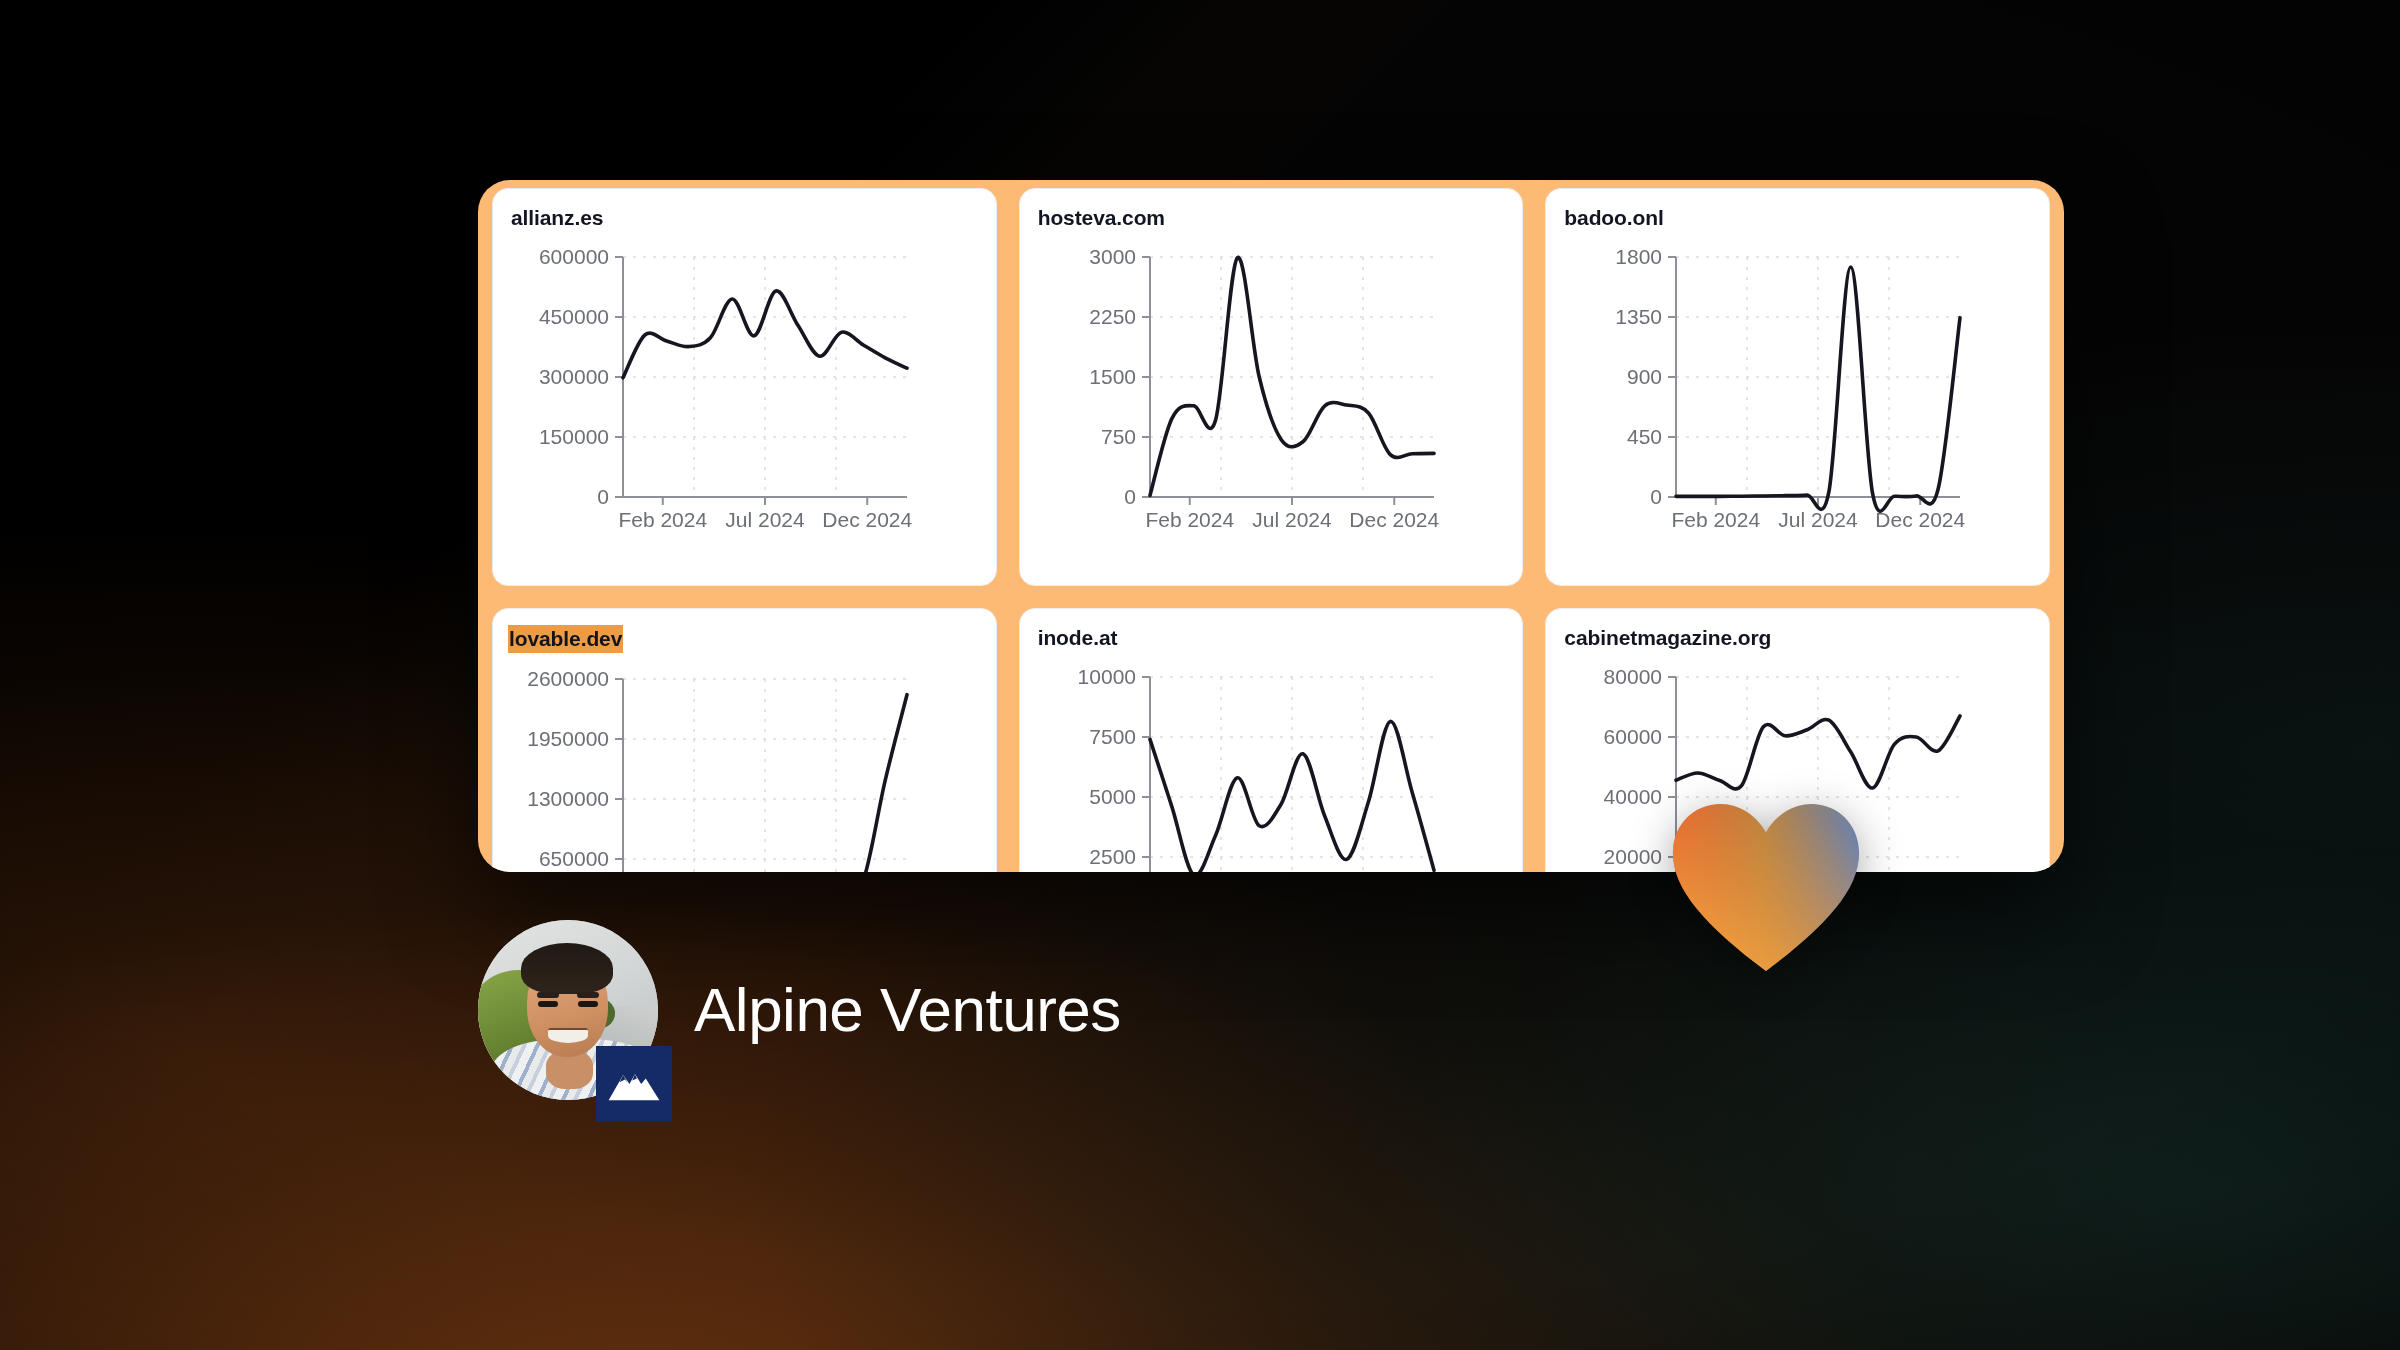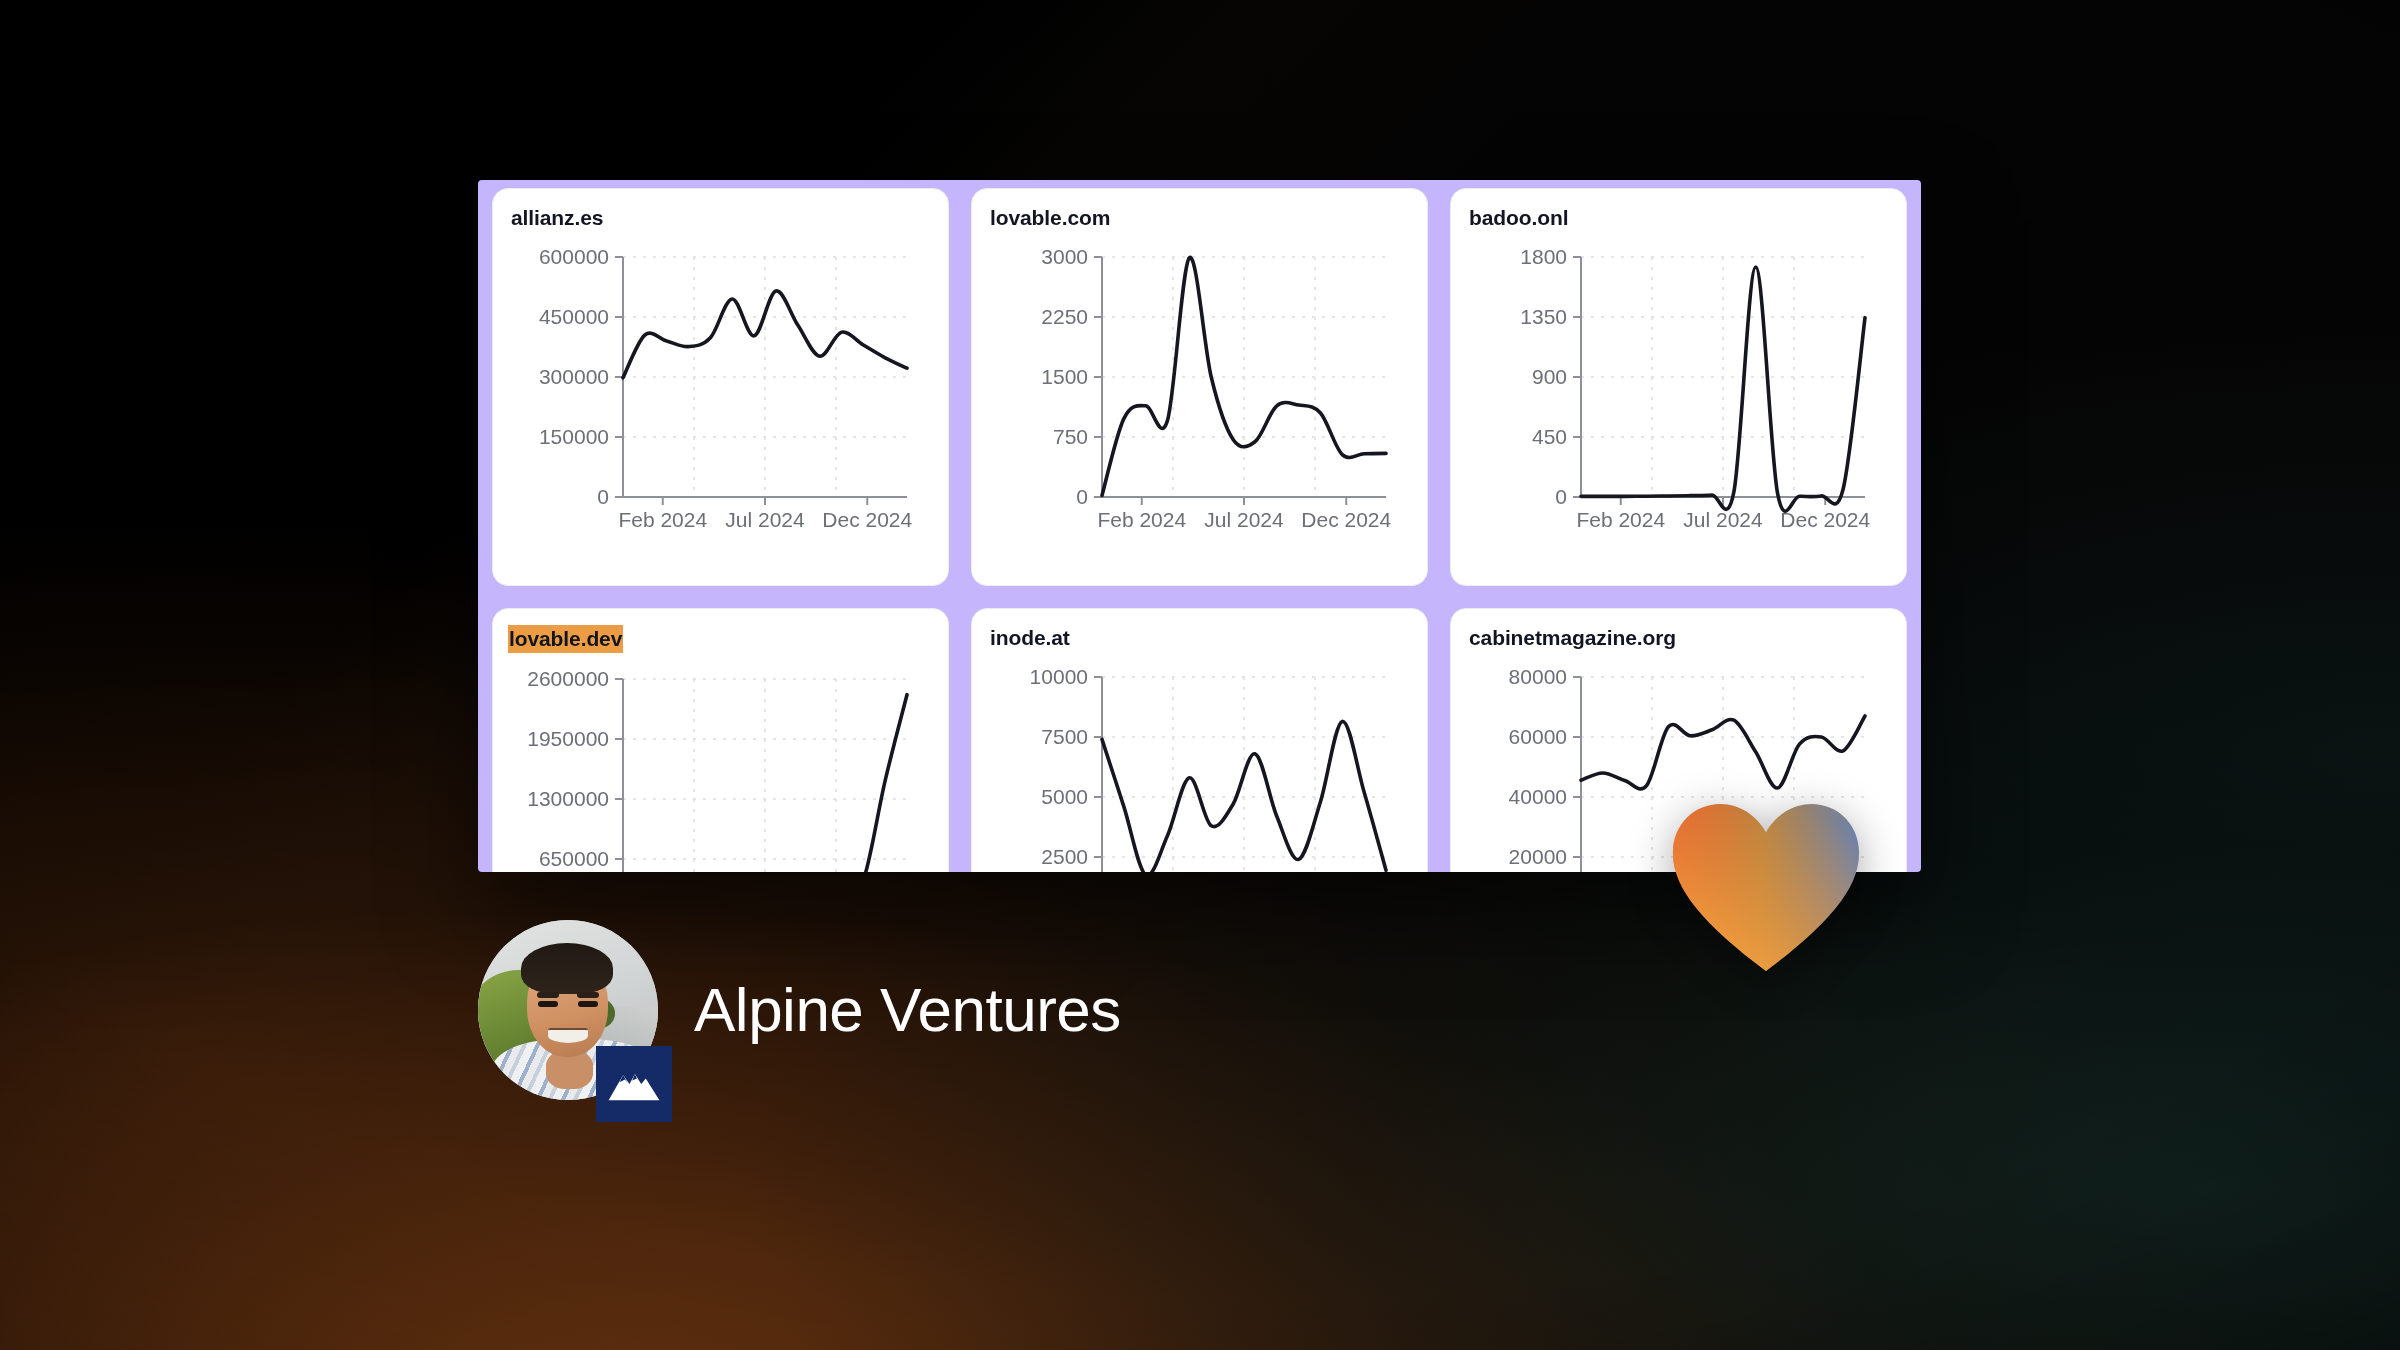--- a/index.html
+++ b/index.html
@@ -48,24 +48,24 @@
   }
   .bg-vignette {
     background: radial-gradient(110% 95% at 50% 50%, rgba(0,0,0,0) 48%, rgba(0,0,0,0.55) 100%);
   }
 
   
   #dashboard-card {
     position: absolute;
     left: 478px;
     top: 180px;
-    width: 1443px;
+    width: 1586px;
     height: 692px;
-    background: #c4b5fd;
-    border-radius: 4px;
+    background: #fdba74;
+    border-radius: 32px;
     overflow: hidden;
     box-shadow: 0 40px 90px rgba(0,0,0,0.55);
   }
   #chart-grid {
     display: grid;
     grid-template-columns: repeat(3, 1fr);
     grid-auto-rows: 398px;
     gap: 22px;
     padding: 8px 14px;
     box-sizing: border-box;
@@ -262,21 +262,21 @@
             <line class="axis-line" x1="112" y1="14" x2="112" y2="254"></line>
             <line class="axis-line" x1="112" y1="254" x2="396" y2="254"></line>
             <line class="tick-mark" x1="151.76" y1="254" x2="151.76" y2="262"></line>
             <text class="tick-text" x="151.76" y="284" text-anchor="middle">Feb 2024</text>
             <line class="tick-mark" x1="254" y1="254" x2="254" y2="262"></line>
             <text class="tick-text" x="254" y="284" text-anchor="middle">Jul 2024</text>
             <line class="tick-mark" x1="356.24" y1="254" x2="356.24" y2="262"></line>
             <text class="tick-text" x="356.24" y="284" text-anchor="middle">Dec 2024</text>
             <path class="series-line" d="M 112.00 134.80 C 115.64 127.67, 126.56 98.13, 133.85 92.00 C 141.13 85.87, 148.41 96.07, 155.69 98.00 C 162.97 99.93, 170.26 104.13, 177.54 103.60 C 184.82 103.07, 192.10 102.73, 199.38 94.80 C 206.67 86.87, 213.95 56.33, 221.23 56.00 C 228.51 55.67, 235.79 94.13, 243.08 92.80 C 250.36 91.47, 257.64 49.80, 264.92 48.00 C 272.21 46.20, 279.49 71.13, 286.77 82.00 C 294.05 92.87, 301.33 112.00, 308.62 113.20 C 315.90 114.40, 323.18 91.07, 330.46 89.20 C 337.74 87.33, 345.03 97.73, 352.31 102.00 C 359.59 106.27, 366.87 110.93, 374.15 114.80 C 381.44 118.67, 392.36 123.47, 396.00 125.20"></path>
           </svg></div>
-        <div class="chart-cell"><span class="chart-title">lovable.com</span><svg class="chart-plot" width="420" height="300" viewBox="0 0 420 300">
+        <div class="chart-cell"><span class="chart-title">hosteva.com</span><svg class="chart-plot" width="420" height="300" viewBox="0 0 420 300">
             <line class="tick-mark" x1="104" y1="254" x2="112" y2="254"></line>
             <text class="tick-text" x="98" y="261" text-anchor="end">0</text>
             <line class="grid-line" x1="112" y1="194" x2="396" y2="194"></line>
             <line class="tick-mark" x1="104" y1="194" x2="112" y2="194"></line>
             <text class="tick-text" x="98" y="201" text-anchor="end">750</text>
             <line class="grid-line" x1="112" y1="134" x2="396" y2="134"></line>
             <line class="tick-mark" x1="104" y1="134" x2="112" y2="134"></line>
             <text class="tick-text" x="98" y="141" text-anchor="end">1500</text>
             <line class="grid-line" x1="112" y1="74" x2="396" y2="74"></line>
             <line class="tick-mark" x1="104" y1="74" x2="112" y2="74"></line>

